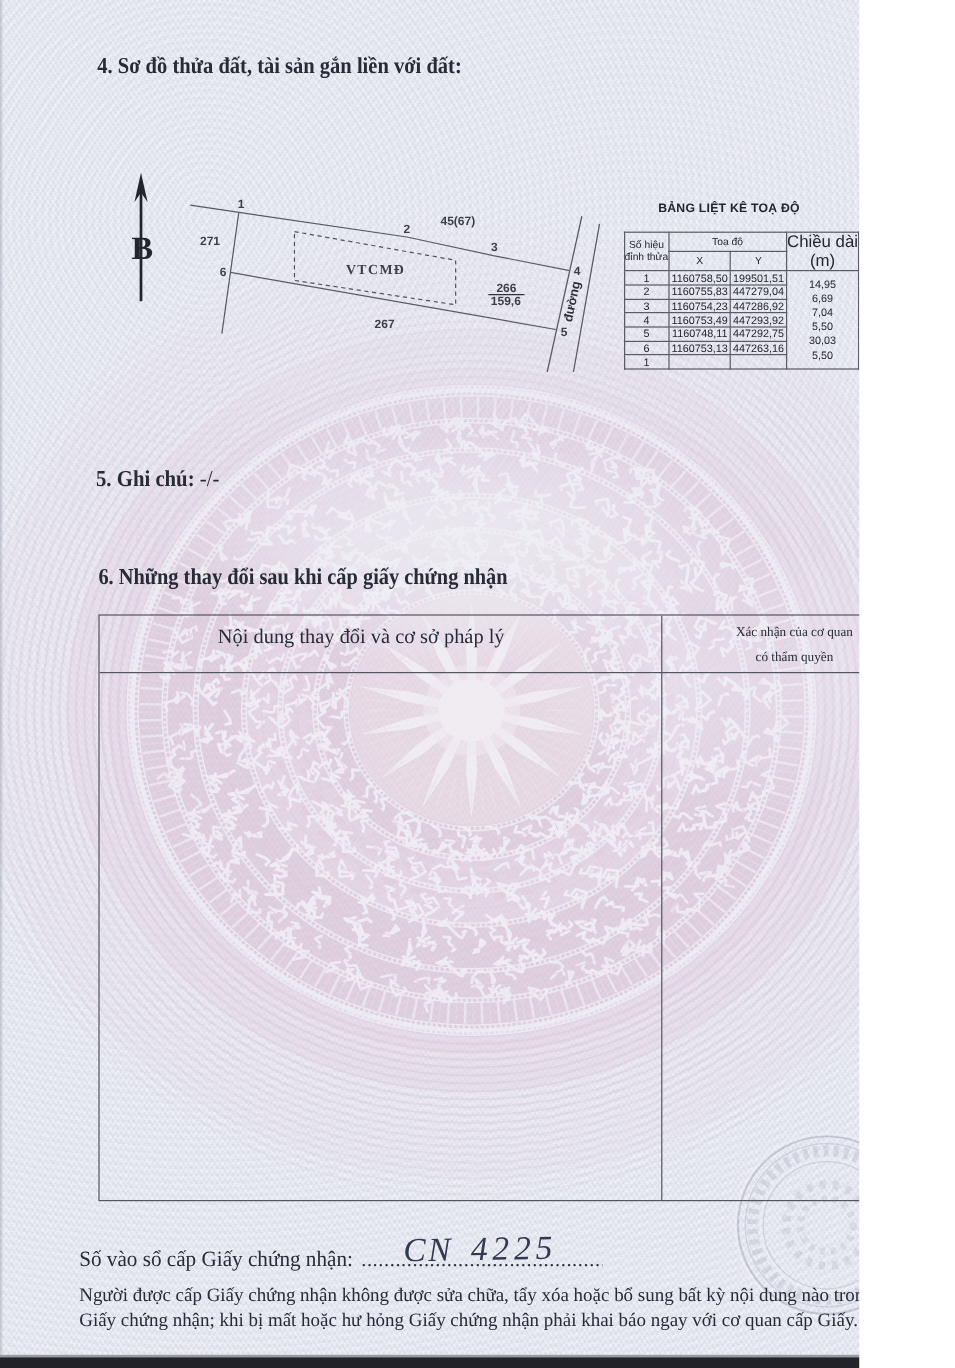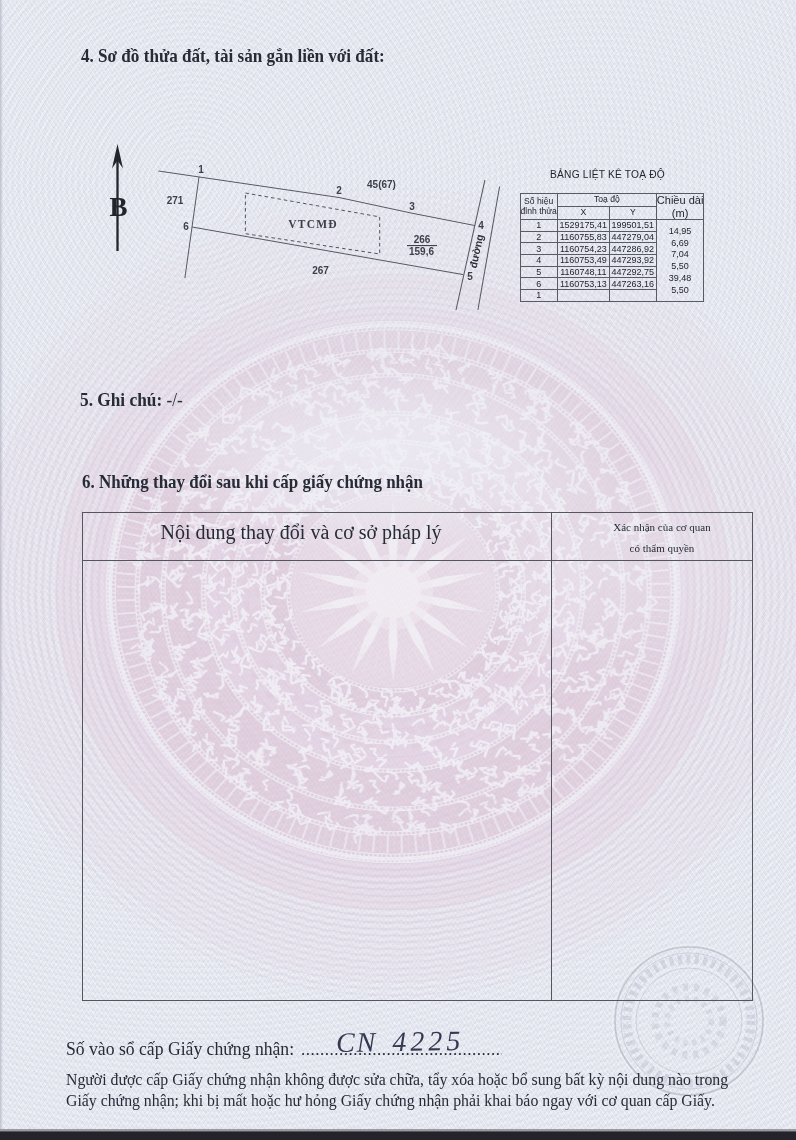--- a/index.html
+++ b/index.html
@@ -1,15 +1,15 @@
 <!DOCTYPE html>
 <html><head><meta charset="utf-8">
 <style>
 html,body{margin:0;padding:0;}
-#page{position:relative;width:796px;height:1140px;overflow:hidden;
+#page{position:relative;width:716px;height:1140px;overflow:hidden;
   font-family:"Liberation Serif", serif;color:#262b36;
   background-color:#e4e6ef;
   background-image:
     repeating-linear-gradient(56deg, rgba(255,255,255,.30) 0 1.1px, rgba(255,255,255,0) 1.1px 3.6px),
     repeating-linear-gradient(-56deg, rgba(209,213,228,.42) 0 1.1px, rgba(209,213,228,0) 1.1px 3.6px),
     repeating-radial-gradient(circle at 24% 16%, rgba(255,255,255,.16) 0 2px, rgba(208,212,227,.15) 4px 6px),
     repeating-radial-gradient(circle at 74% 42%, rgba(255,255,255,.12) 0 2.4px, rgba(209,213,228,.12) 4.8px 7.2px);
 }
 .abs{position:absolute;}
 .ser{font-family:"Liberation Serif", serif;}
@@ -867,44 +867,44 @@
         <text x="381.5" y="187.5">45(67)</text>
         <text x="422" y="243">266</text>
         <text x="421.5" y="254.5">159,6</text>
         <text x="320.5" y="273.5">267</text>
       </g>
       <line x1="407" y1="245.6" x2="437" y2="245.6" stroke="#2e3039" stroke-width="1"></line>
       <text x="313" y="228" text-anchor="middle" font-family="Liberation Serif, serif" font-size="11.5" font-weight="bold" letter-spacing="1.2" fill="#3c3f49">VTCMĐ</text>
       <text x="480" y="252" text-anchor="middle" font-family="Liberation Sans, sans-serif" font-size="10.5" font-weight="600" fill="#2e3039" transform="rotate(-78 480 252)">đường</text>
     </svg>
 
-<div class="abs san" style="left:519px;top:169px;width:177px;text-align:center;font-size:10.2px;font-weight:normal;letter-spacing:0.2px;color:#23252e;">BẢNG LIỆT KÊ TOẠ ĐỘ</div>
+<div class="abs san" style="left:519px;top:169px;width:177px;text-align:center;font-size:10.2px;font-weight:bold;letter-spacing:0.2px;color:#23252e;">BẢNG LIỆT KÊ TOẠ ĐỘ</div>
 
 <div class="abs" style="left:519.5px;top:193px;">
 <table class="ct">
 <tbody>
           <tr style="height:13px;">
  <th rowspan="2" style="width:35px;">Số hiệu<br>đỉnh thửa</th>
  <th colspan="2">Toạ độ</th>
- <th rowspan="2" style="width:40px;font-size:11px;">Chiều dài<br>(m)</th>
+ <th rowspan="2" style="width:40px;font-size:14px;">Chiều dài<br>(m)</th>
 </tr>
 <tr style="height:13px;">
             <th style="width:51px;">X</th>
             <th style="width:46px;">Y</th>
           </tr>
 <tr style="height:11.7px;">
             <td>1</td>
-            <td>1529175,41</td>
+            <td>1160758,50</td>
             <td>199501,51</td>
  <td rowspan="7" style="vertical-align:top;position:relative;">
    <div class="abs" style="left:0;top:6px;width:100%;">14,95</div>
    <div class="abs" style="left:0;top:17.5px;width:100%;">6,69</div>
    <div class="abs" style="left:0;top:29px;width:100%;">7,04</div>
    <div class="abs" style="left:0;top:41px;width:100%;">5,50</div>
-   <div class="abs" style="left:0;top:53px;width:100%;">39,48</div>
+   <div class="abs" style="left:0;top:53px;width:100%;">30,03</div>
    <div class="abs" style="left:0;top:64.5px;width:100%;">5,50</div>
  </td>
           </tr>
 <tr style="height:11.7px;">
             <td>2</td>
             <td>1160755,83</td>
             <td>447279,04</td>
           </tr>
 <tr style="height:11.7px;">
             <td>3</td>
@@ -934,21 +934,21 @@
 </tbody>
       </table>
 </div>
 
 <div class="abs ser" style="left:80px;top:389px;font-size:19px;transform:scaleX(.91);transform-origin:0 0;white-space:nowrap;"><b>5. Ghi chú:</b> -/-</div>
 
 <div class="abs ser" style="left:81.5px;top:471px;font-size:19px;font-weight:bold;transform:scaleX(.893);transform-origin:0 0;white-space:nowrap;">6. Những thay đổi sau khi cấp giấy chứng nhận</div>
 
 <div class="abs" style="left:81.5px;top:512px;width:669px;height:487px;border:1.2px solid #53555f;">
 
-  <div class="abs ser" style="left:0;top:0;width:437px;height:47px;text-align:center;font-size:20px;padding-top:8px;">Nội dung thay đổi và cơ sở pháp lý</div>
+  <div class="abs ser" style="left:0;top:0;width:437px;height:47px;text-align:center;font-size:17px;padding-top:8px;">Nội dung thay đổi và cơ sở pháp lý</div>
   <div class="abs ser" style="left:468px;top:0;width:201px;height:47px;text-align:center;font-size:11px;padding-top:4px;padding-left:22px;box-sizing:border-box;line-height:21px;">Xác nhận của cơ quan<br>có thẩm quyền</div>
 
   <div class="abs" style="left:0;top:47px;width:669px;height:1.2px;background:#53555f;"></div>
   <div class="abs" style="left:468px;top:0;width:1.2px;height:487px;background:#53555f;"></div>
 </div>
 
 <div class="abs ser" style="left:66px;top:1039px;font-size:18.2px;transform:scaleX(.97);transform-origin:0 0;white-space:nowrap;">Số vào sổ cấp Giấy chứng nhận:</div>
 <div class="abs ser" style="left:301px;top:1040px;width:201px;overflow:hidden;white-space:nowrap;font-size:17px;letter-spacing:0.5px;">..........................................................</div>
 <div class="abs ser" style="left:336px;top:1026px;font-size:28px;font-style:italic;color:#333950;transform:rotate(-1deg);white-space:nowrap;"><span style="letter-spacing:2px;margin-top:39px;">CN</span><span style="display:inline-block;width:15px;"></span><span style="letter-spacing:4px;">4225</span></div>
 

